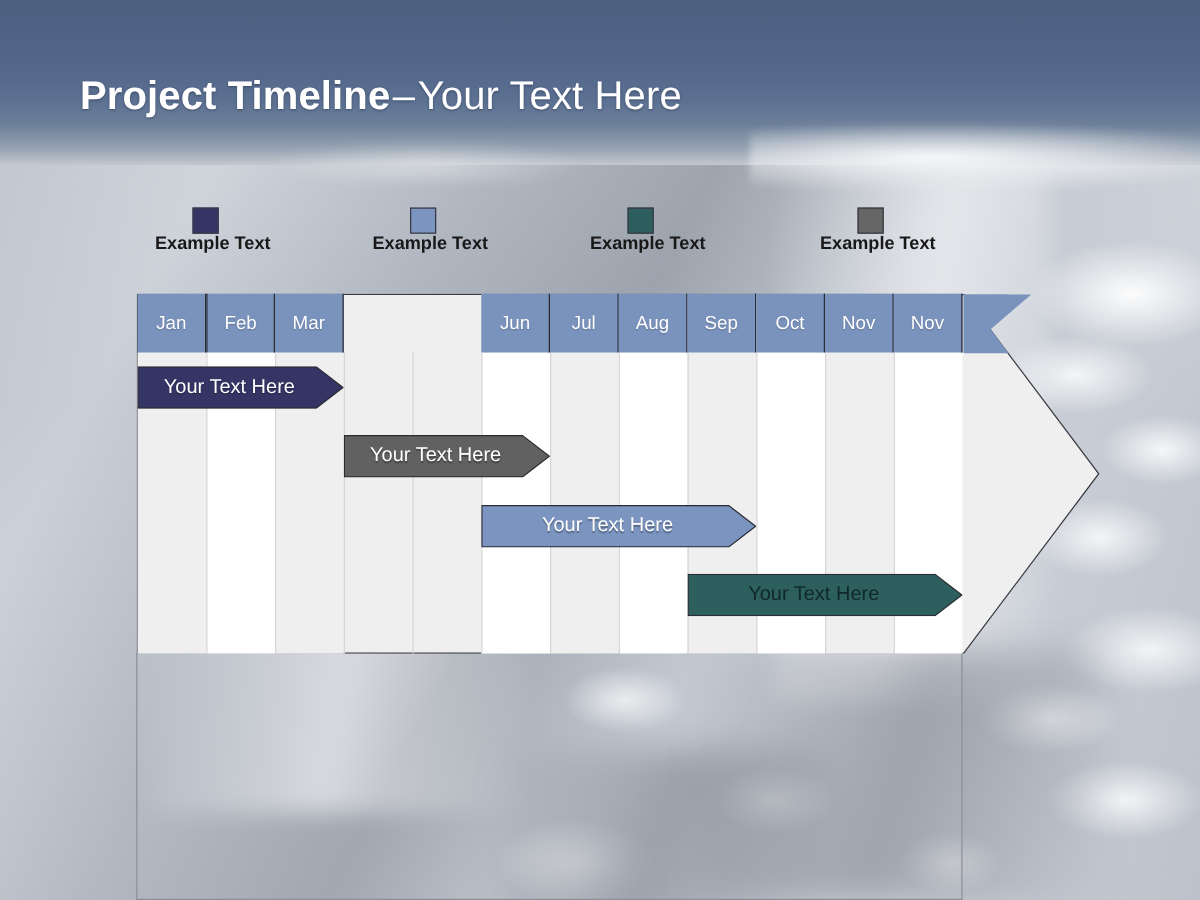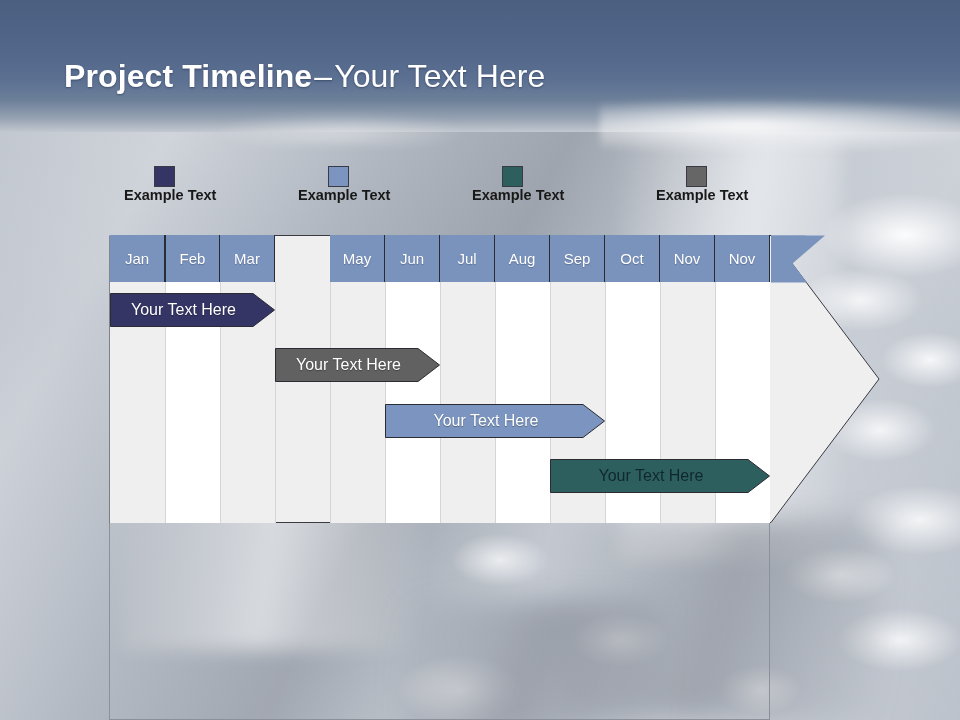--- a/index.html
+++ b/index.html
@@ -279,26 +279,20 @@
         </div>
         <div class="col-divider" style="left: 55px;"></div>
         <div class="col odd" style="left: 110px;">
           <div class="col-body"></div>
           <div class="col-head">
             <span>Mar</span>
           </div>
         </div>
         <div class="col-divider" style="left: 110px;"></div>
         <div class="col-divider" style="left: 165px;"></div>
-        <div class="col odd" style="left: 220px;">
-          <div class="col-body"></div>
-          <div class="col-head">
-            <span>May</span>
-          </div>
-        </div>
         <div class="col-divider" style="left: 220px;"></div>
         <div class="col even" style="left: 275px;">
           <div class="col-body"></div>
           <div class="col-head">
             <span>Jun</span>
           </div>
         </div>
         <div class="col-divider" style="left: 275px;"></div>
         <div class="col odd" style="left: 330px;">
           <div class="col-body"></div>

